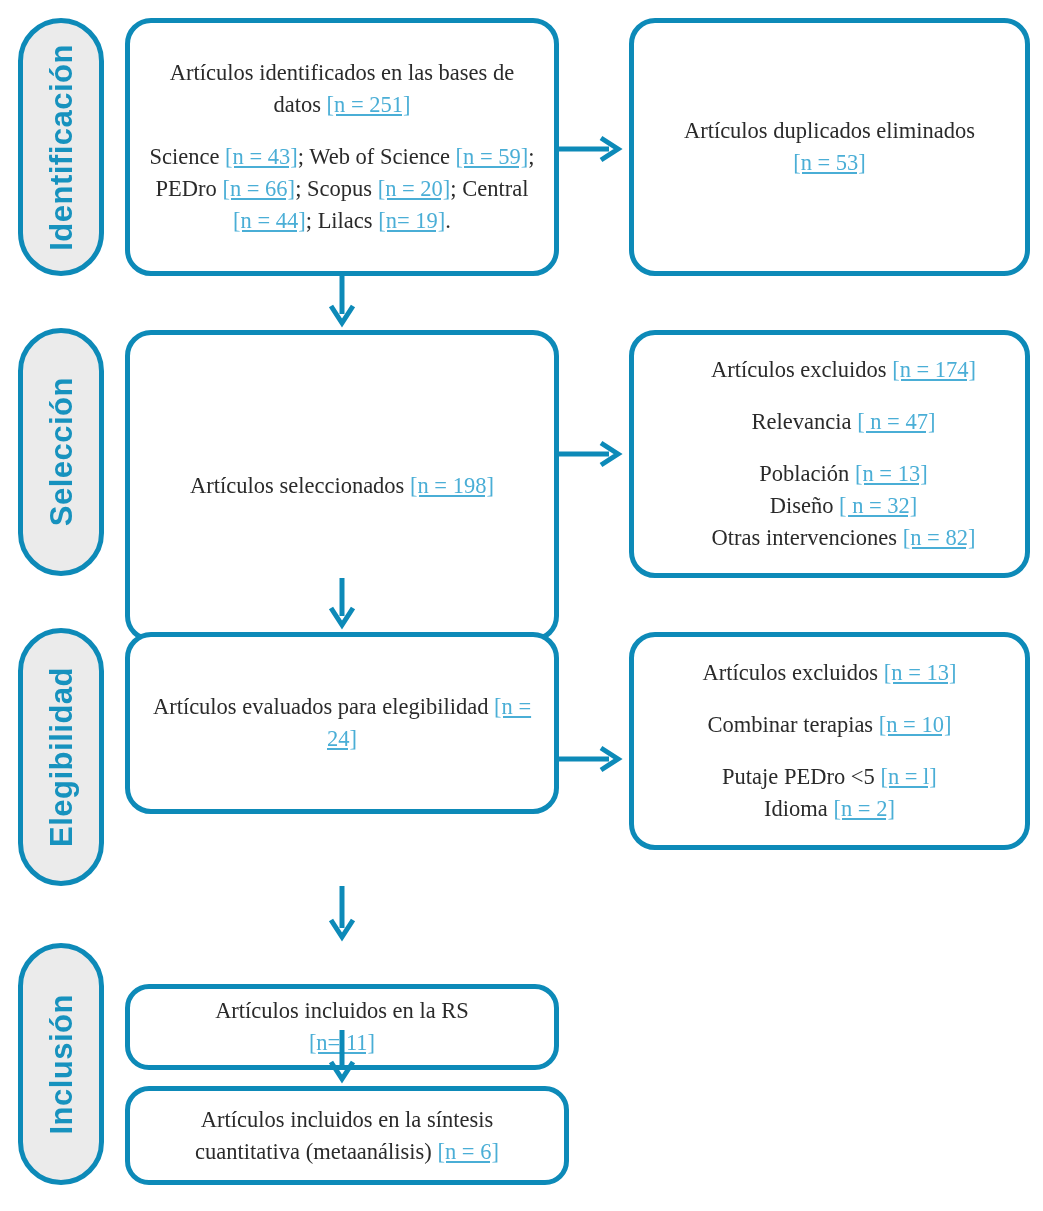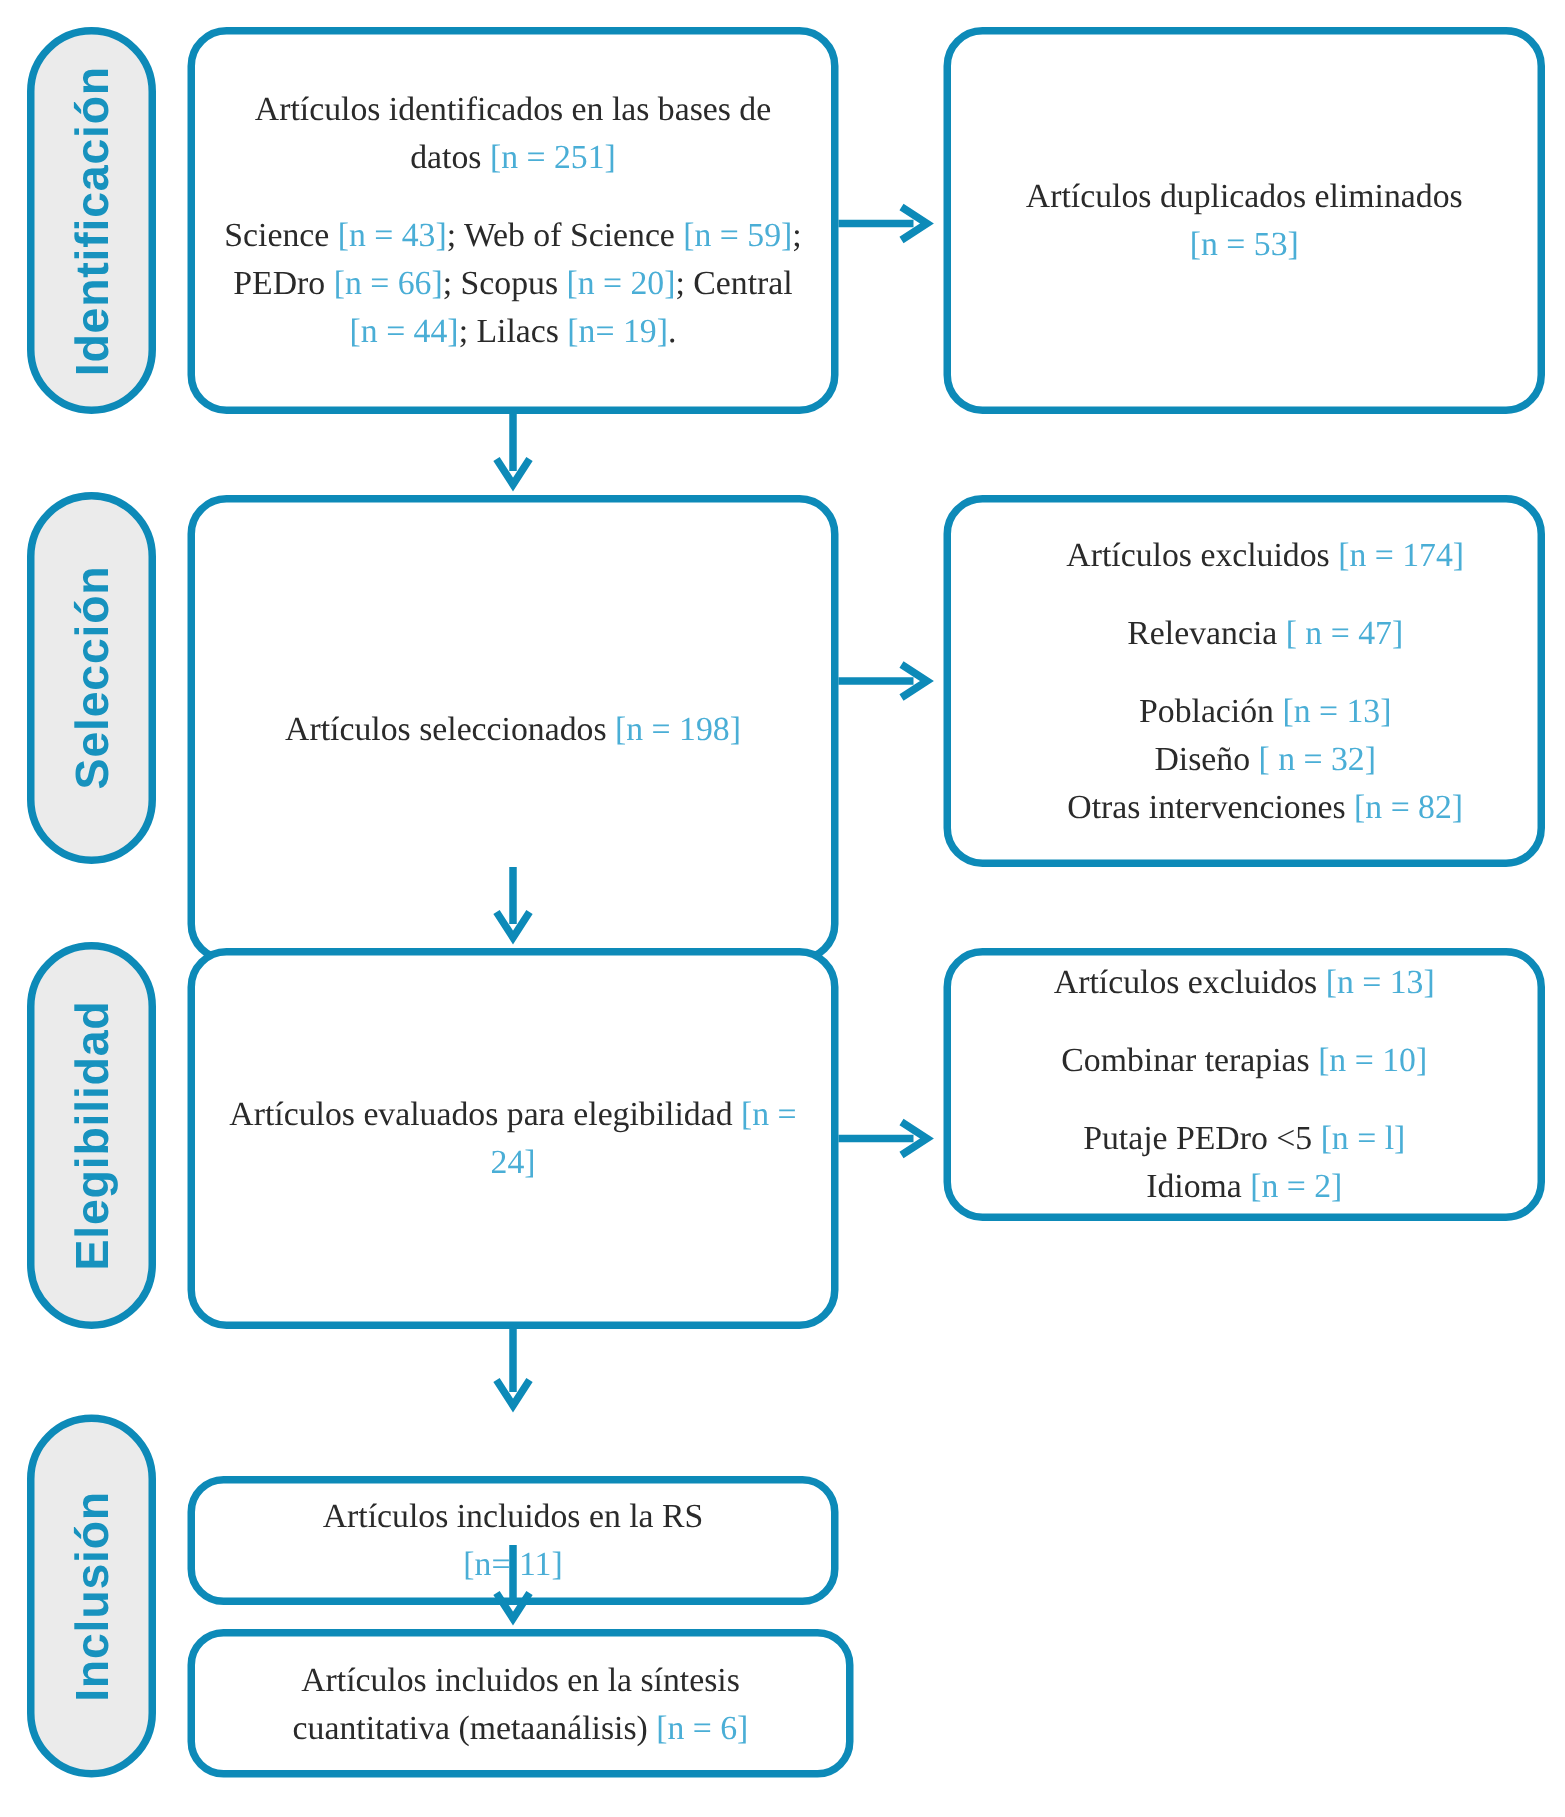--- a/index.html
+++ b/index.html
@@ -60,20 +60,21 @@
     border-radius: 24px;
   }
   .box-text {
     font-family: "Liberation Serif", serif;
     font-size: 22.5px;
     line-height: 1.42;
     color: #2a2a2a;
   }
   .box-text .num {
     color: #4aaed6;
+    text-decoration: underline;
   }
   .box-text .para {
     margin: 0;
   }
   .box-text .para + .para {
     margin-top: 20px;
   }
   .box-text .tight + .tight {
     margin-top: 0;
     text-align: center;
@@ -159,34 +160,34 @@
     </div>
   </div>
 
   <div class="arrow-v" style="left:328px; top:578px; width:28px; height:54px;">
     <svg width="28" height="54" viewBox="0 0 28 54">
       <line x1="14" y1="0" x2="14" y2="38" stroke="#0d8ab8" stroke-width="5"></line>
       <polyline points="3,30 14,47 25,30" fill="none" stroke="#0d8ab8" stroke-width="5" stroke-linejoin="miter" stroke-linecap="butt"></polyline>
     </svg>
   </div>
 
-  <div class="flow-box" style="left:125px; top:632px; width:434px; height:254px;">
+  <div class="flow-box" style="left:125px; top:632px; width:434px; height:182px;">
     <div class="box-text">
       <p class="para"><span>Artículos evaluados para elegibilidad </span><span class="num">[n = 24]</span></p>
     </div>
   </div>
 
   <div class="arrow-h" style="left:559px; top:745px; width:70px; height:28px;">
     <svg width="70" height="28" viewBox="0 0 70 28">
       <line x1="0" y1="14" x2="50" y2="14" stroke="#0d8ab8" stroke-width="5"></line>
       <polyline points="42,3 59,14 42,25" fill="none" stroke="#0d8ab8" stroke-width="5" stroke-linejoin="miter" stroke-linecap="butt"></polyline>
     </svg>
   </div>
 
-  <div class="flow-box" style="left:629px; top:632px; width:401px; height:182px;">
+  <div class="flow-box" style="left:629px; top:632px; width:401px; height:218px;">
     <div class="box-text">
       <p class="para"><span>Artículos excluidos </span><span class="num">[n = 13]</span></p>
       <p class="para"><span>Combinar terapias </span><span class="num">[n = 10]</span></p>
       <p class="para tight"><span>Putaje PEDro &lt;5 </span><span class="num">[n = l]</span></p>
       <p class="para tight"><span>Idioma </span><span class="num">[n = 2]</span></p>
     </div>
   </div>
 
   <div class="arrow-v" style="left:328px; top:886px; width:28px; height:58px;">
     <svg width="28" height="58" viewBox="0 0 28 58">

